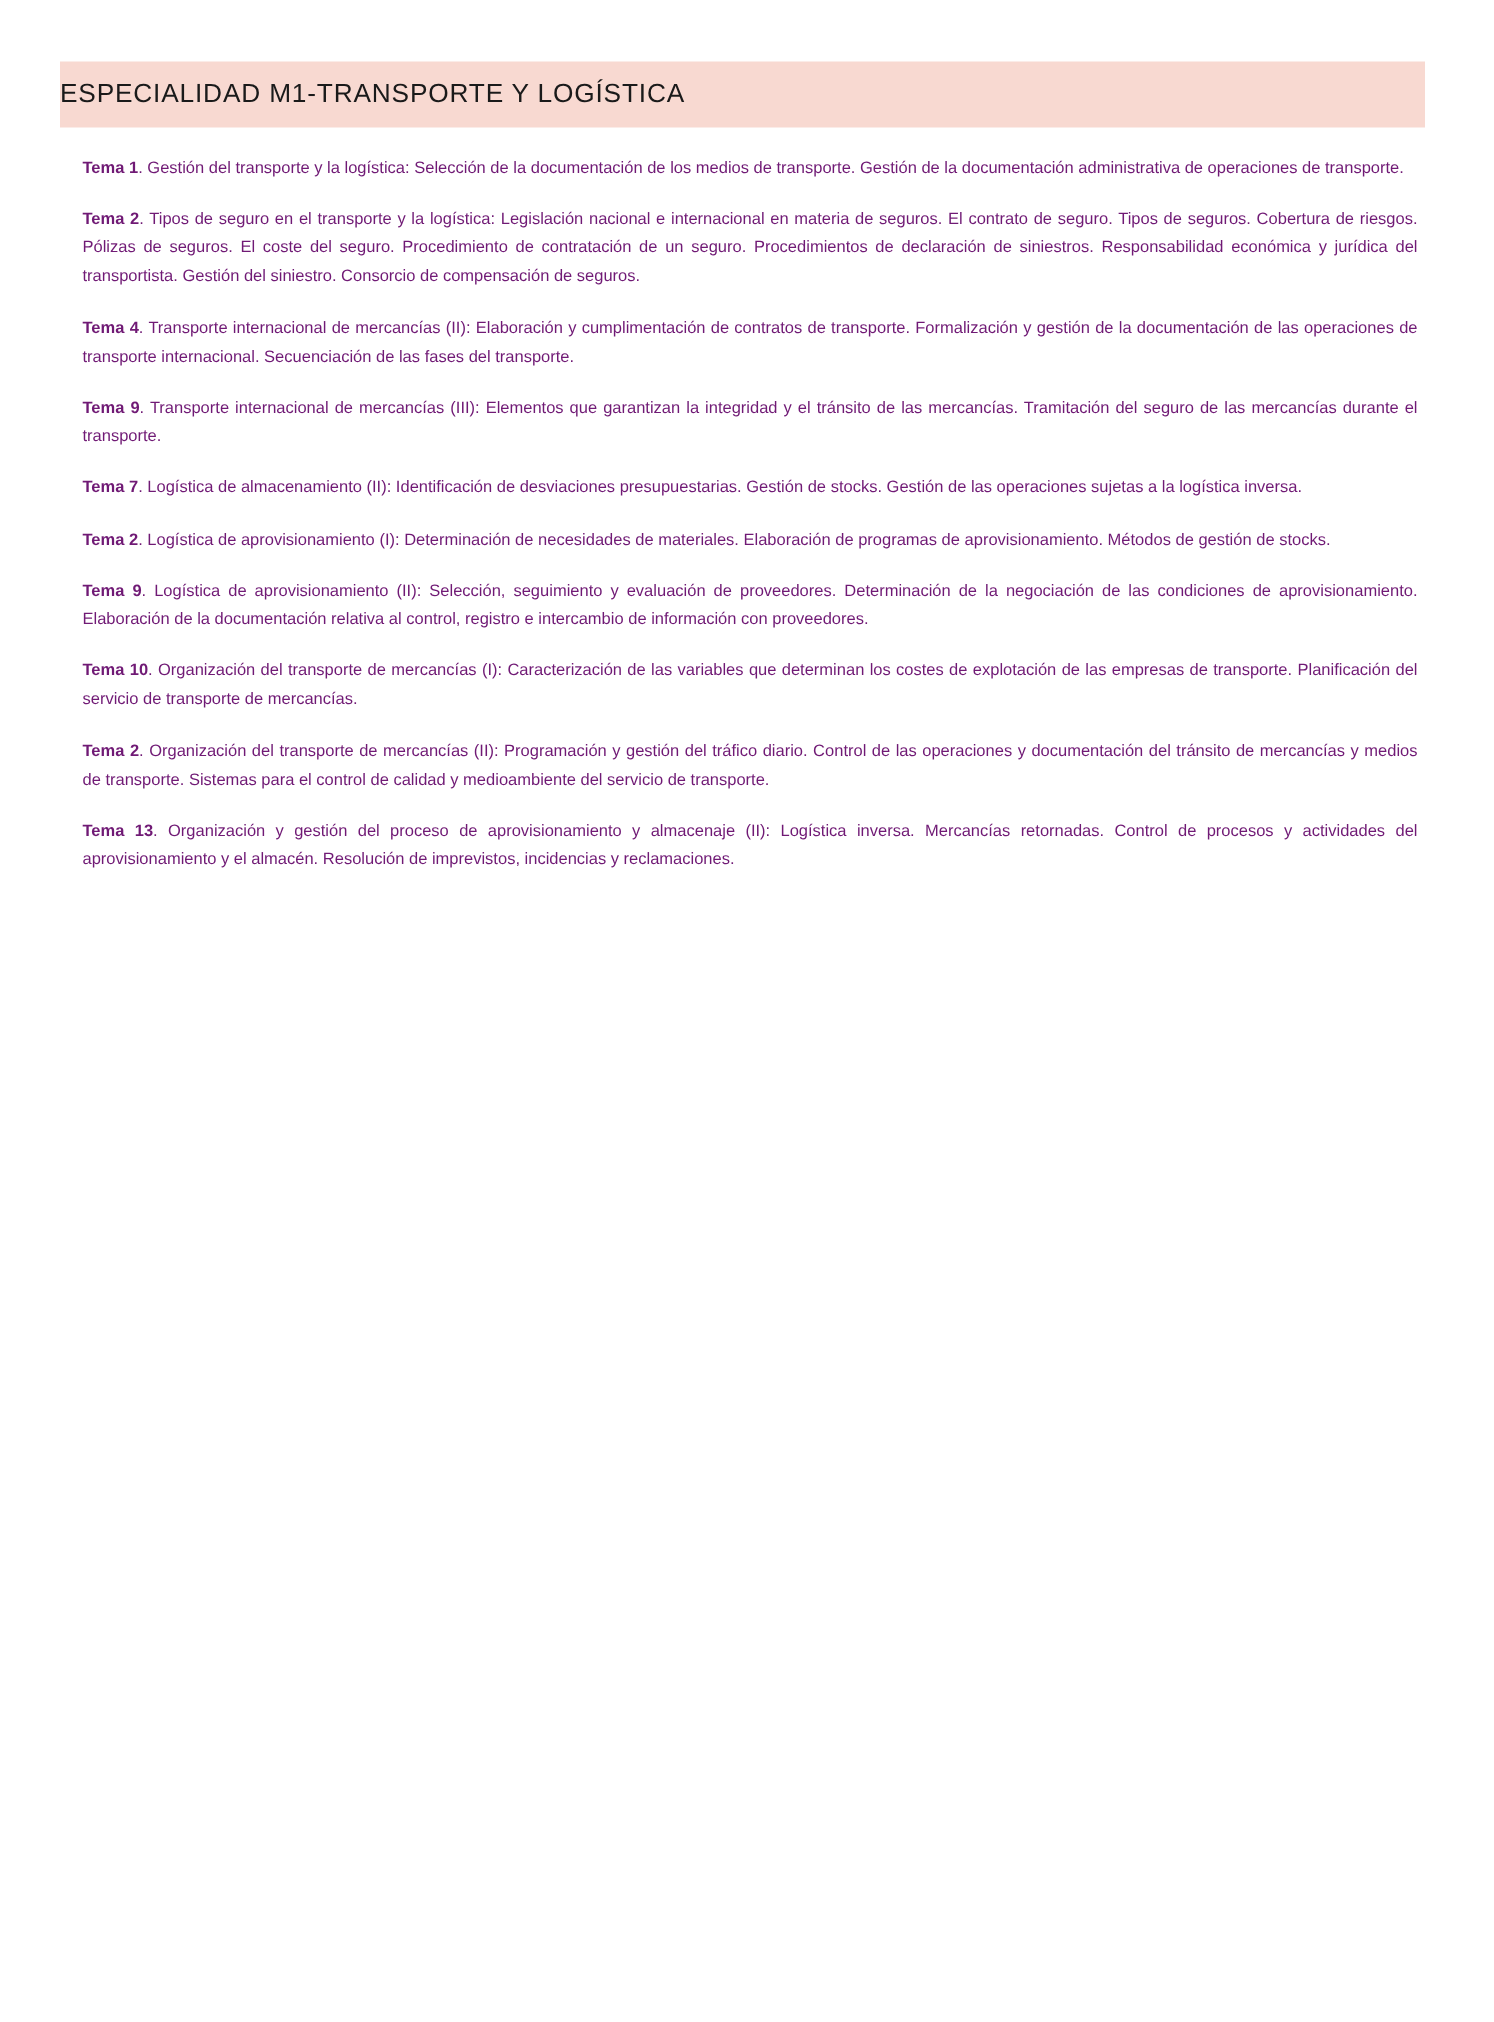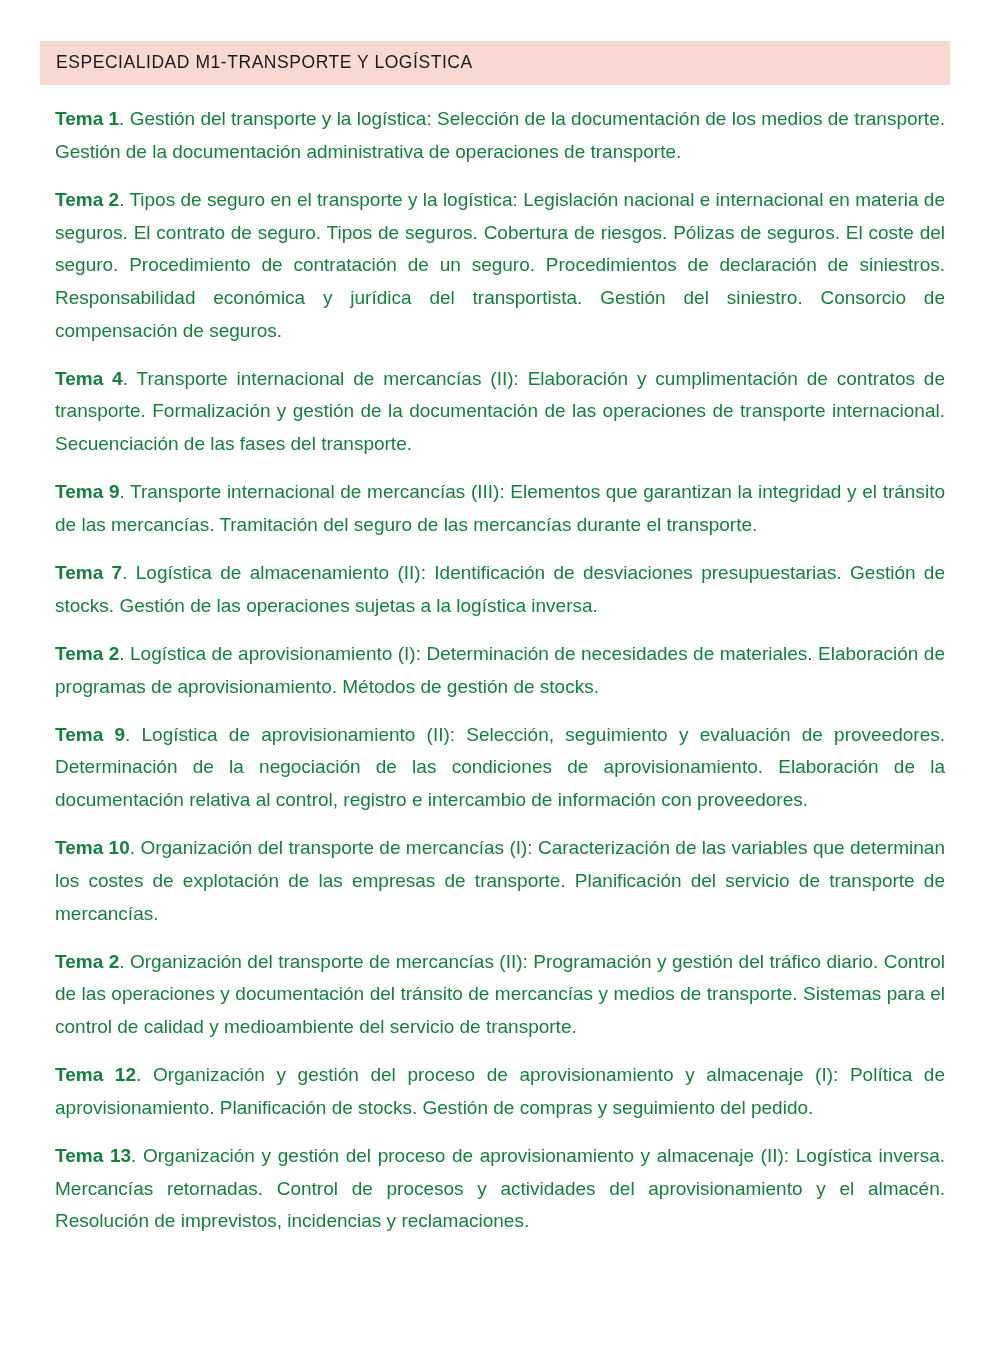--- a/index.html
+++ b/index.html
@@ -28,46 +28,45 @@
   .header-band {
     position: absolute;
     left: 40px;
     top: 41px;
     width: 910px;
     height: 44px;
     background: #f8d9d1;
     display: flex;
     align-items: center;
     box-sizing: border-box;
-    padding-left: 16px;
   }
   .header-title {
     font-size: 17.5px;
     font-weight: 400;
     letter-spacing: 0.55px;
     color: #1a1a1a;
     line-height: 1;
     white-space: nowrap;
   }
 
   
   .body-content {
     position: absolute;
     left: 55px;
     top: 103px;
     width: 890px;
   }
 
   .topic {
-    font-size: 19px;
+    font-size: 11px;
     line-height: 1.72;
     text-align: justify;
     text-justify: inter-word;
     margin: 0 0 15.5px 0;
-    color: #15803d;
+    color: #701a75;
     hyphens: none;
   }
   .topic:last-child {
     margin-bottom: 0;
   }
   .topic .label {
     font-weight: bold;
   }
 </style>
 </head>
@@ -82,17 +81,16 @@
   <div class="body-content">
       <p class="topic"><span class="label">Tema 1</span><span>. </span><span>Gestión del transporte y la logística: Selección de la documentación de los medios de transporte. Gestión de la documentación administrativa de operaciones de transporte.</span></p>
       <p class="topic"><span class="label">Tema 2</span><span>. </span><span>Tipos de seguro en el transporte y la logística: Legislación nacional e internacional en materia de seguros. El contrato de seguro. Tipos de seguros. Cobertura de riesgos. Pólizas de seguros. El coste del seguro. Procedimiento de contratación de un seguro. Procedimientos de declaración de siniestros. Responsabilidad económica y jurídica del transportista. Gestión del siniestro. Consorcio de compensación de seguros.</span></p>
       <p class="topic"><span class="label">Tema 4</span><span>. </span><span>Transporte internacional de mercancías (II): Elaboración y cumplimentación de contratos de transporte. Formalización y gestión de la documentación de las operaciones de transporte internacional. Secuenciación de las fases del transporte.</span></p>
       <p class="topic"><span class="label">Tema 9</span><span>. </span><span>Transporte internacional de mercancías (III): Elementos que garantizan la integridad y el tránsito de las mercancías. Tramitación del seguro de las mercancías durante el transporte.</span></p>
       <p class="topic"><span class="label">Tema 7</span><span>. </span><span>Logística de almacenamiento (II): Identificación de desviaciones presupuestarias. Gestión de stocks. Gestión de las operaciones sujetas a la logística inversa.</span></p>
       <p class="topic"><span class="label">Tema 2</span><span>. </span><span>Logística de aprovisionamiento (I): Determinación de necesidades de materiales. Elaboración de programas de aprovisionamiento. Métodos de gestión de stocks.</span></p>
       <p class="topic"><span class="label">Tema 9</span><span>. </span><span>Logística de aprovisionamiento (II): Selección, seguimiento y evaluación de proveedores. Determinación de la negociación de las condiciones de aprovisionamiento. Elaboración de la documentación relativa al control, registro e intercambio de información con proveedores.</span></p>
       <p class="topic"><span class="label">Tema 10</span><span>. </span><span>Organización del transporte de mercancías (I): Caracterización de las variables que determinan los costes de explotación de las empresas de transporte. Planificación del servicio de transporte de mercancías.</span></p>
       <p class="topic"><span class="label">Tema 2</span><span>. </span><span>Organización del transporte de mercancías (II): Programación y gestión del tráfico diario. Control de las operaciones y documentación del tránsito de mercancías y medios de transporte. Sistemas para el control de calidad y medioambiente del servicio de transporte.</span></p>
-      <p class="topic"><span class="label">Tema 12</span><span>. </span><span>Organización y gestión del proceso de aprovisionamiento y almacenaje (I): Política de aprovisionamiento. Planificación de stocks. Gestión de compras y seguimiento del pedido.</span></p>
       <p class="topic"><span class="label">Tema 13</span><span>. </span><span>Organización y gestión del proceso de aprovisionamiento y almacenaje (II): Logística inversa. Mercancías retornadas. Control de procesos y actividades del aprovisionamiento y el almacén. Resolución de imprevistos, incidencias y reclamaciones.</span></p>
     </div>
 
 </div>
 
 </body></html>

